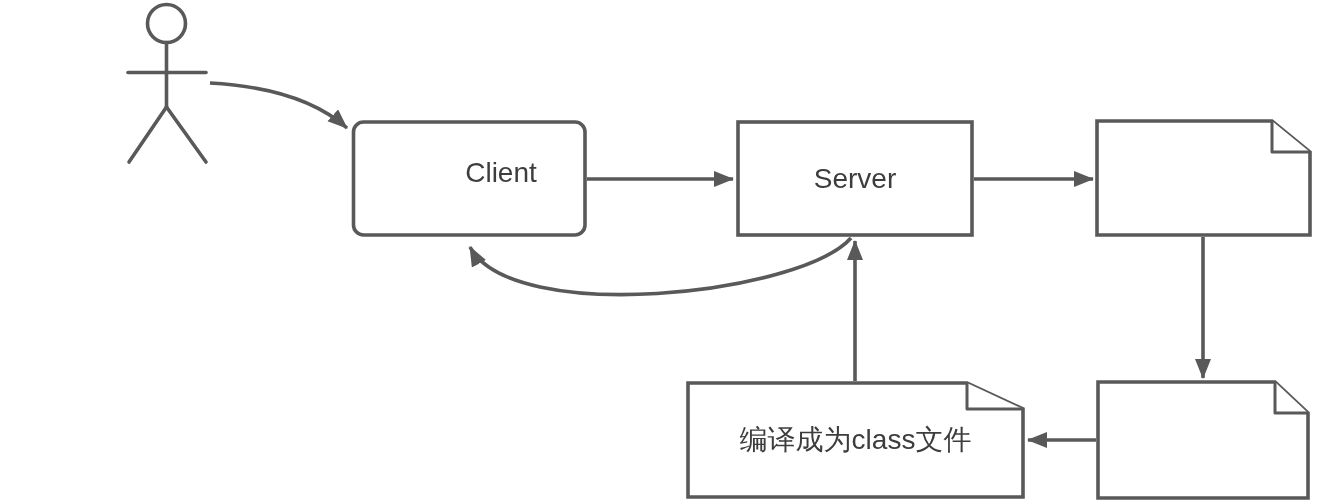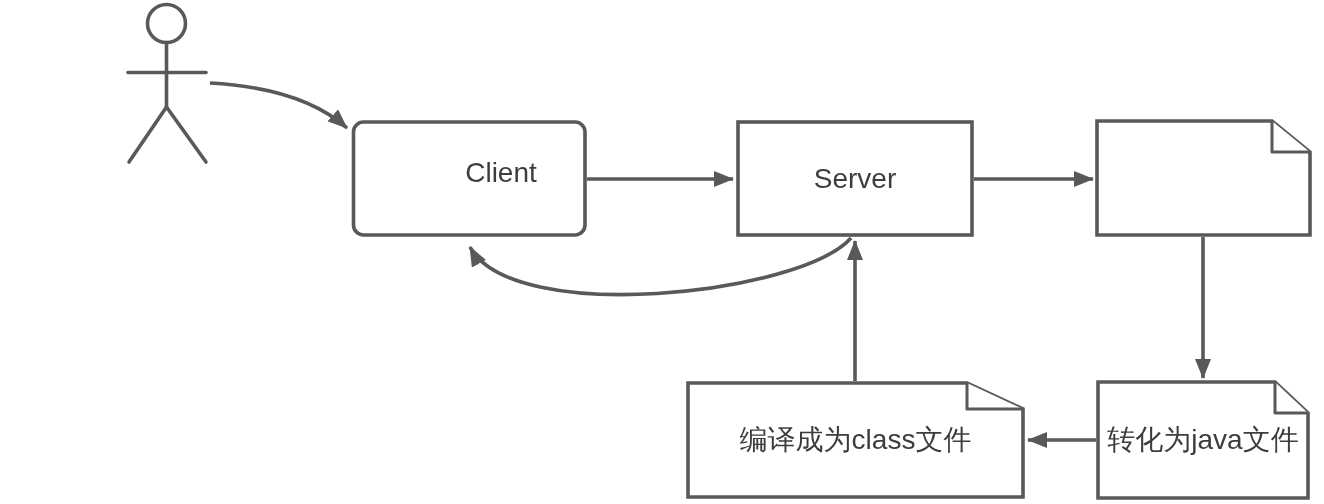--- a/index.html
+++ b/index.html
@@ -110,19 +110,18 @@
       <path class="shape" d="M688,383 L967,383 L1023,409 L1023,497 L688,497 Z"></path>
       <path class="flap" d="M967,383 L967,409 L1023,409"></path>
     </g>
   </svg>
 
   <div class="label" style="left:353px; top:122px; width:232px; height:102px;margin-left:32px;">Client</div>
 
   <div class="label" style="left:738px; top:122px; width:234px; height:113px;border-radius:23px;">Server</div>
 
 
-  <div class="label" style="left:1098px; top:382px; width:210px; height:116px;">转化为java文件</div>
 
   <div class="label two-line" style="left:688px; top:383px; width:335px; height:114px;border-radius:19px;">
     <span>编译成为class文件</span>
   </div>
 
 </div>
 
 </body></html>

